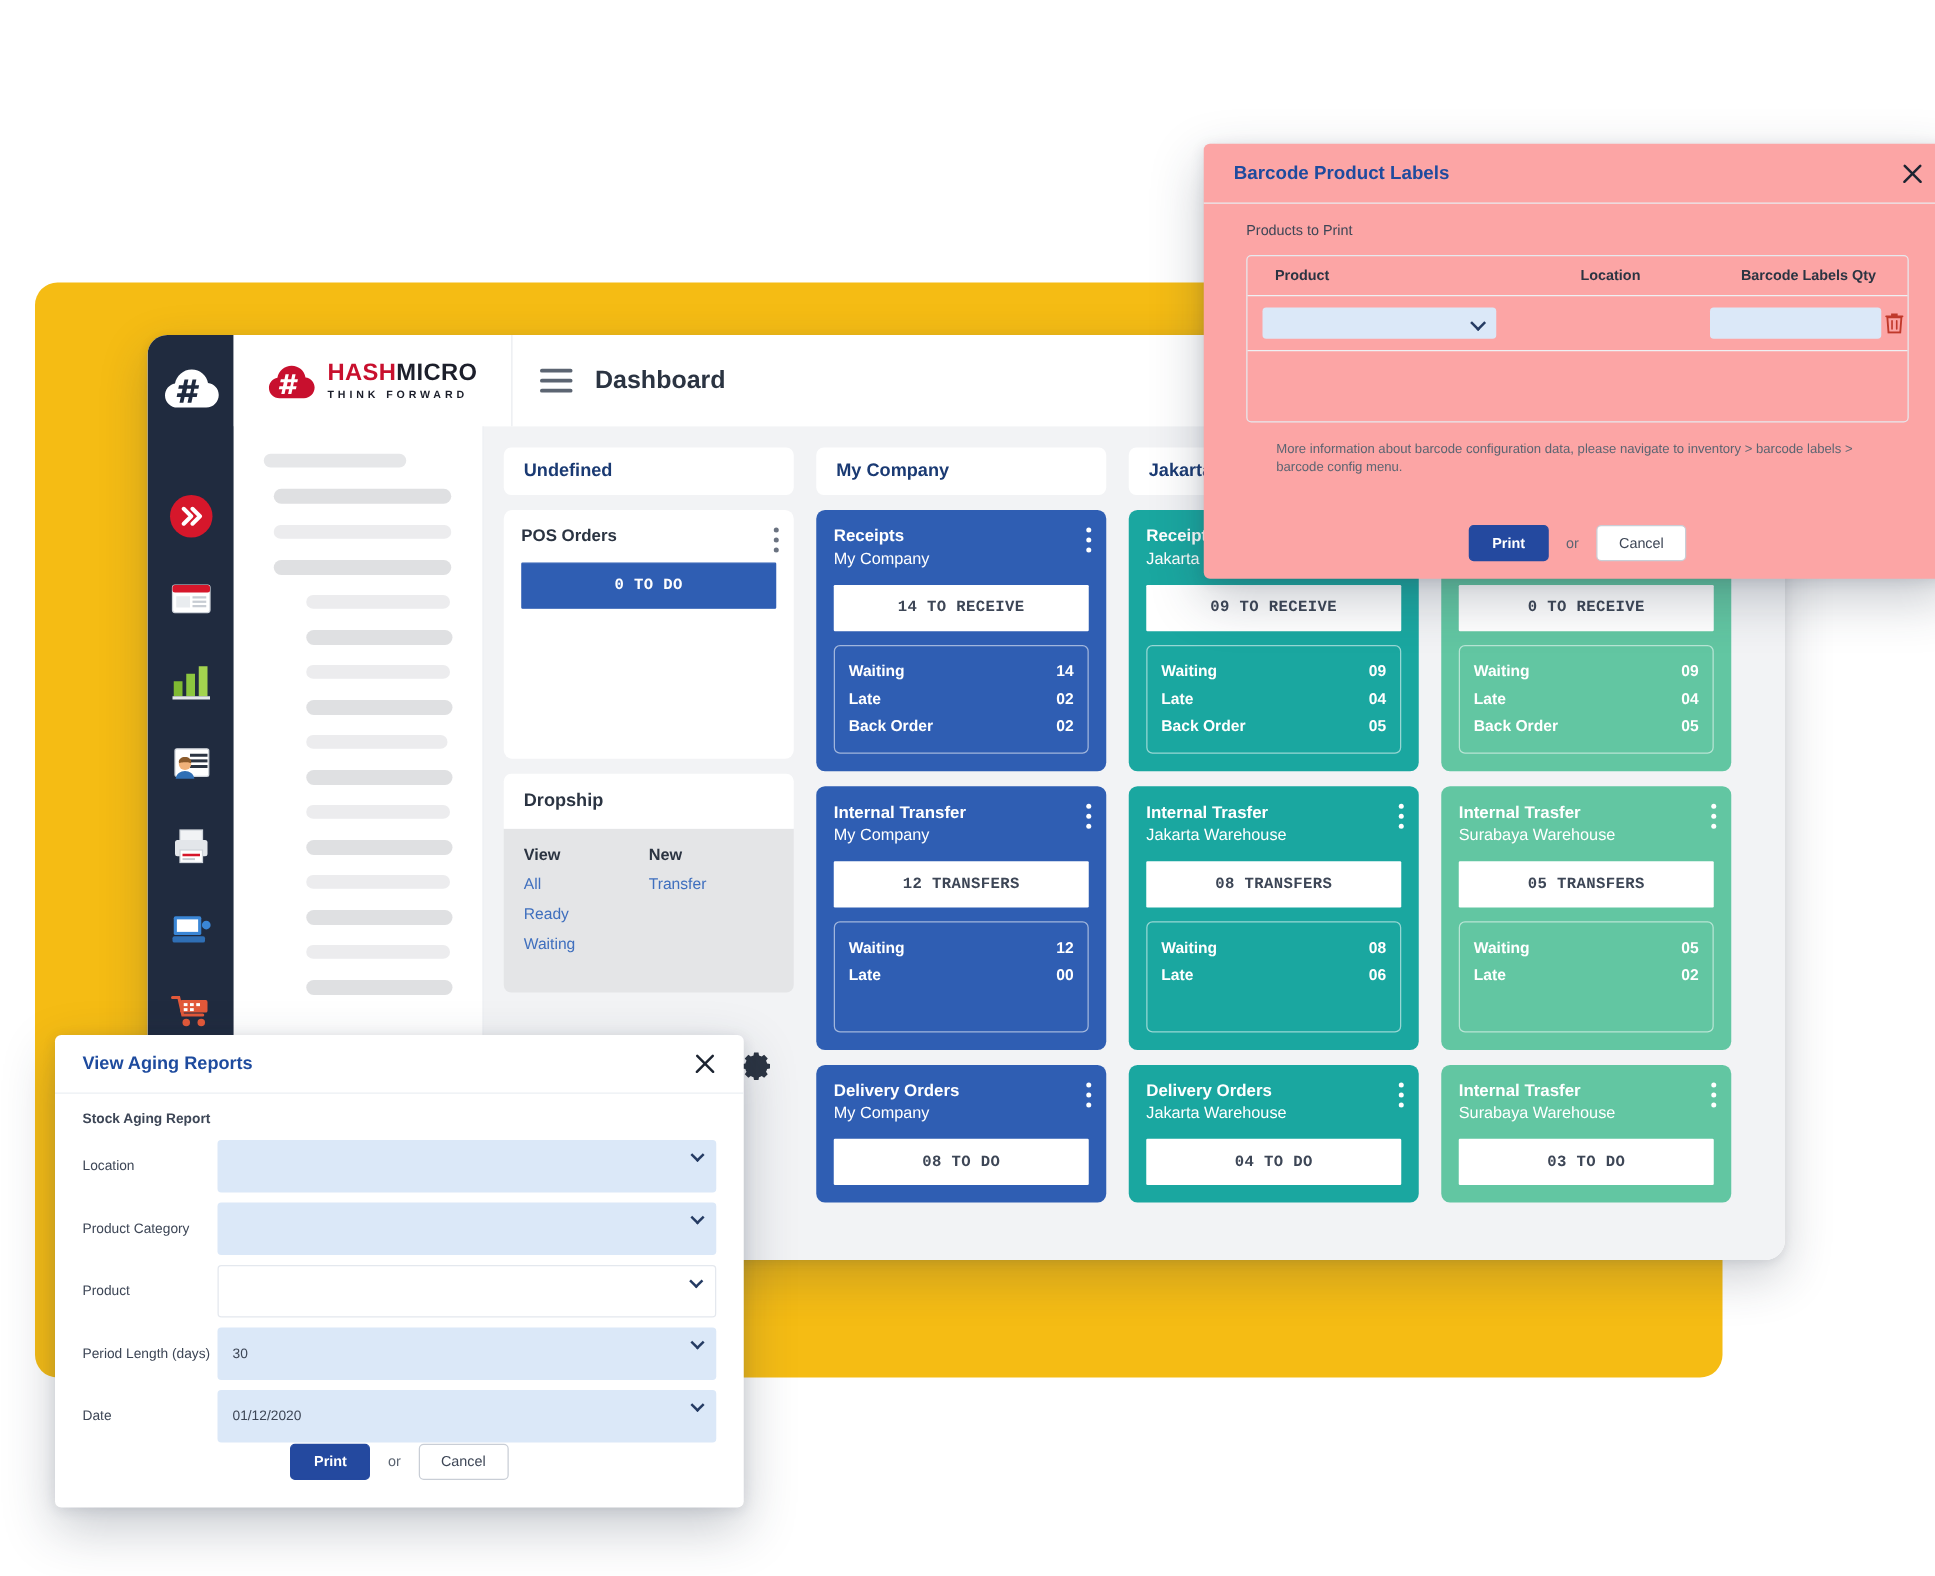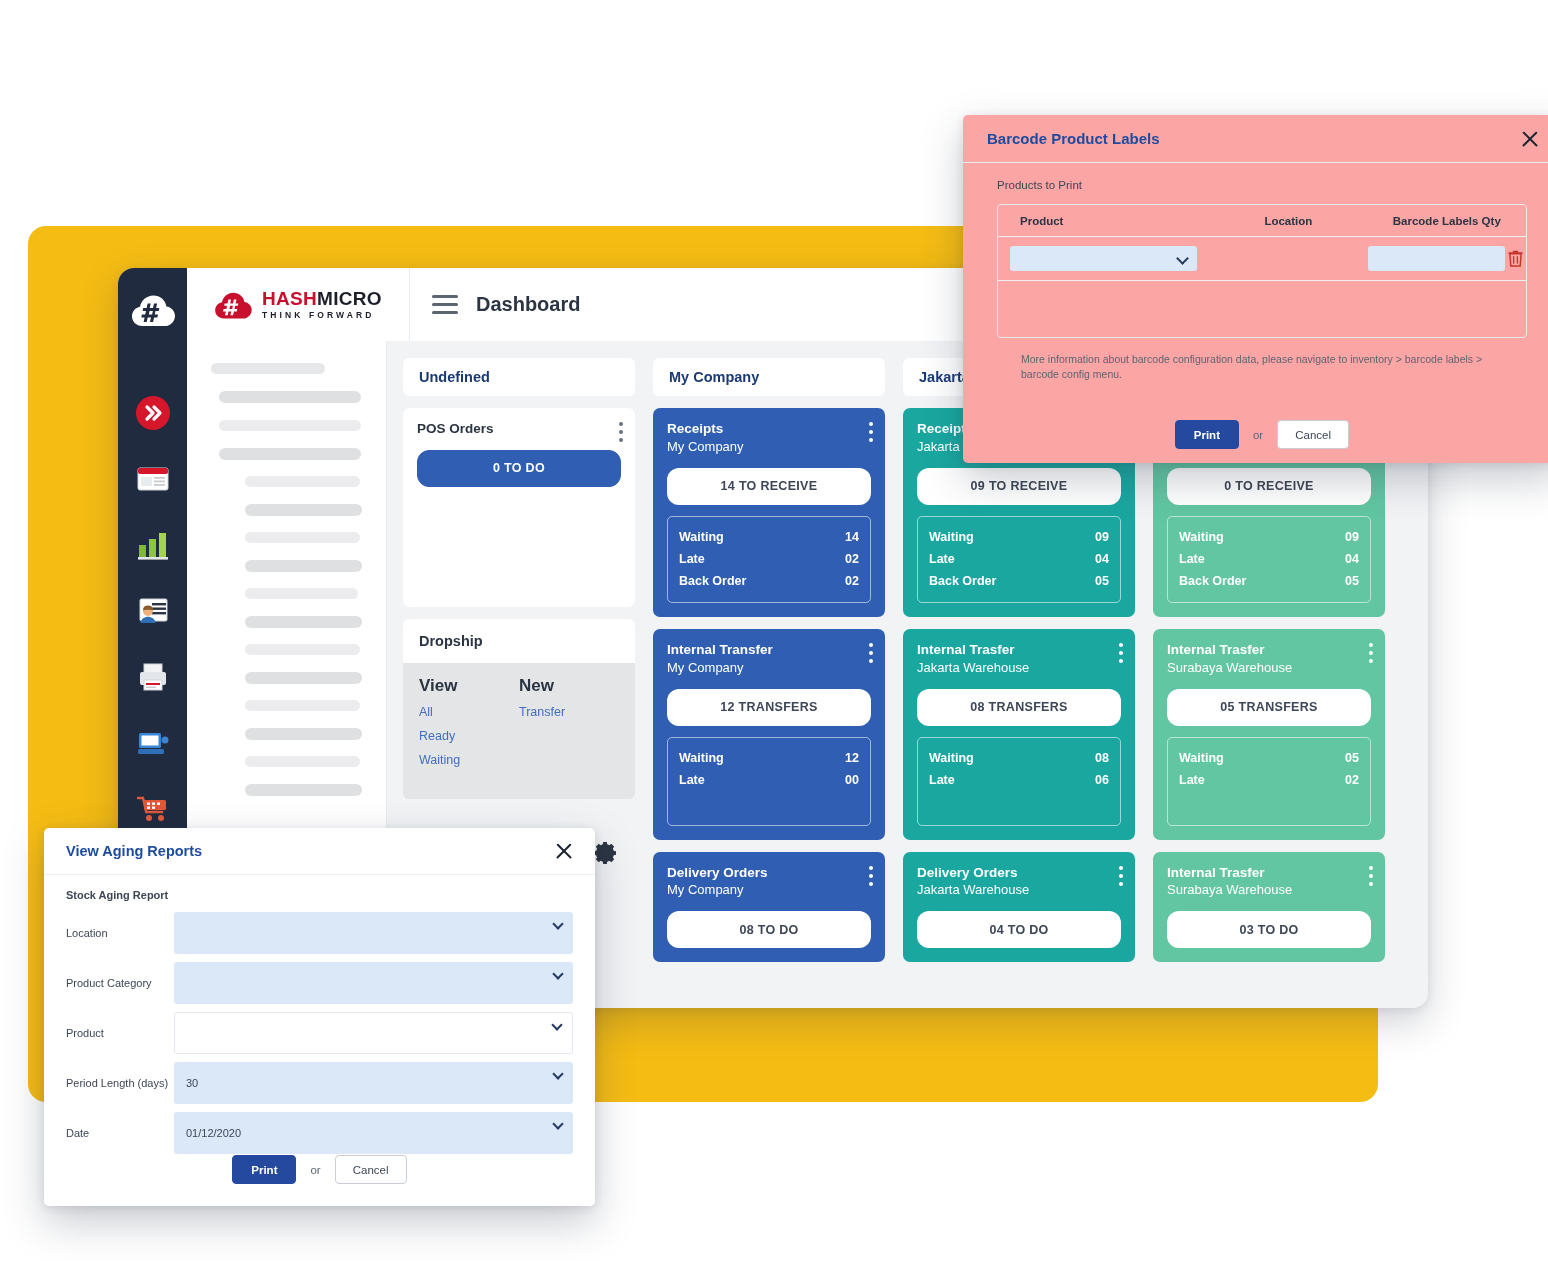--- a/index.html
+++ b/index.html
@@ -85,23 +85,23 @@
   .card.green { background: #62c6a2; }
   .card.white { background: #fff; color: #2b3442; }
 
   .card-title { font-size: 13.5px; font-weight: 700; line-height: 1.25; }
   .card-sub   { font-size: 13px; font-weight: 400; line-height: 1.3; margin-top: 1px; }
   .kebab { position: absolute; right: 12px; top: 14px; width: 4px; }
   .kebab i { display: block; width: 4px; height: 4px; border-radius: 50%; background: #fff; margin-bottom: 4px; }
   .card.white .kebab i { background: #6a7280; }
 
   .cta {
-    margin-top: 12px; height: 37px; border-radius: 12px; background: #fff;
+    margin-top: 12px; height: 37px; border-radius: 1px; background: #fff;
     display: flex; align-items: center; justify-content: center;
-    font-size: 12.5px; font-weight: 600; color: #3d4656; letter-spacing: .3px;
+    font-size: 12.5px; font-weight: 600; color: #3d4656; letter-spacing: .3px; font-family: Liberation Mono, monospace;
   }
   .cta.solid-blue { background: #2f5eb3; color: #fff; border: 1px solid #2f5eb3; }
 
   .stat-box {
     margin-top: 11px; border: 1px solid rgba(255,255,255,.55); border-radius: 5px;
     padding: 9px 11px 10px;
   }
   .stat-row {
     display: flex; justify-content: space-between; align-items: center;
     font-size: 12.5px; font-weight: 600; padding: 4px 0;
@@ -114,21 +114,21 @@
   .dropship-head {
     background: #fff; border-radius: 6px 6px 0 0; height: 44px;
     display: flex; align-items: center; padding: 0 16px; position: relative;
     font-size: 14.5px; font-weight: 700; color: #2b3442;
   }
   .dropship-body {
     background: #e4e5e7; border-radius: 0 0 6px 6px; padding: 13px 16px 22px;
     display: flex;
   }
   .ds-col { width: 50%; }
-  .ds-head { font-size: 17px; font-weight: 700; color: #2b3442; margin-bottom: 9px; }
+  .ds-head { font-size: 13px; font-weight: 700; color: #2b3442; margin-bottom: 9px; }
   .ds-link { font-size: 12.5px; color: #3f6fbe; margin-bottom: 10px; cursor: pointer; }
 
   
   .modal-barcode {
     position: absolute; left: 963px; top: 115px; width: 598px; height: 348px;
     background: #fca5a5; border-radius: 5px;
     box-shadow: 0 16px 42px rgba(40,50,70,.26), 0 2px 10px rgba(40,50,70,.12);
     z-index: 20;
   }
   .modal-head {

